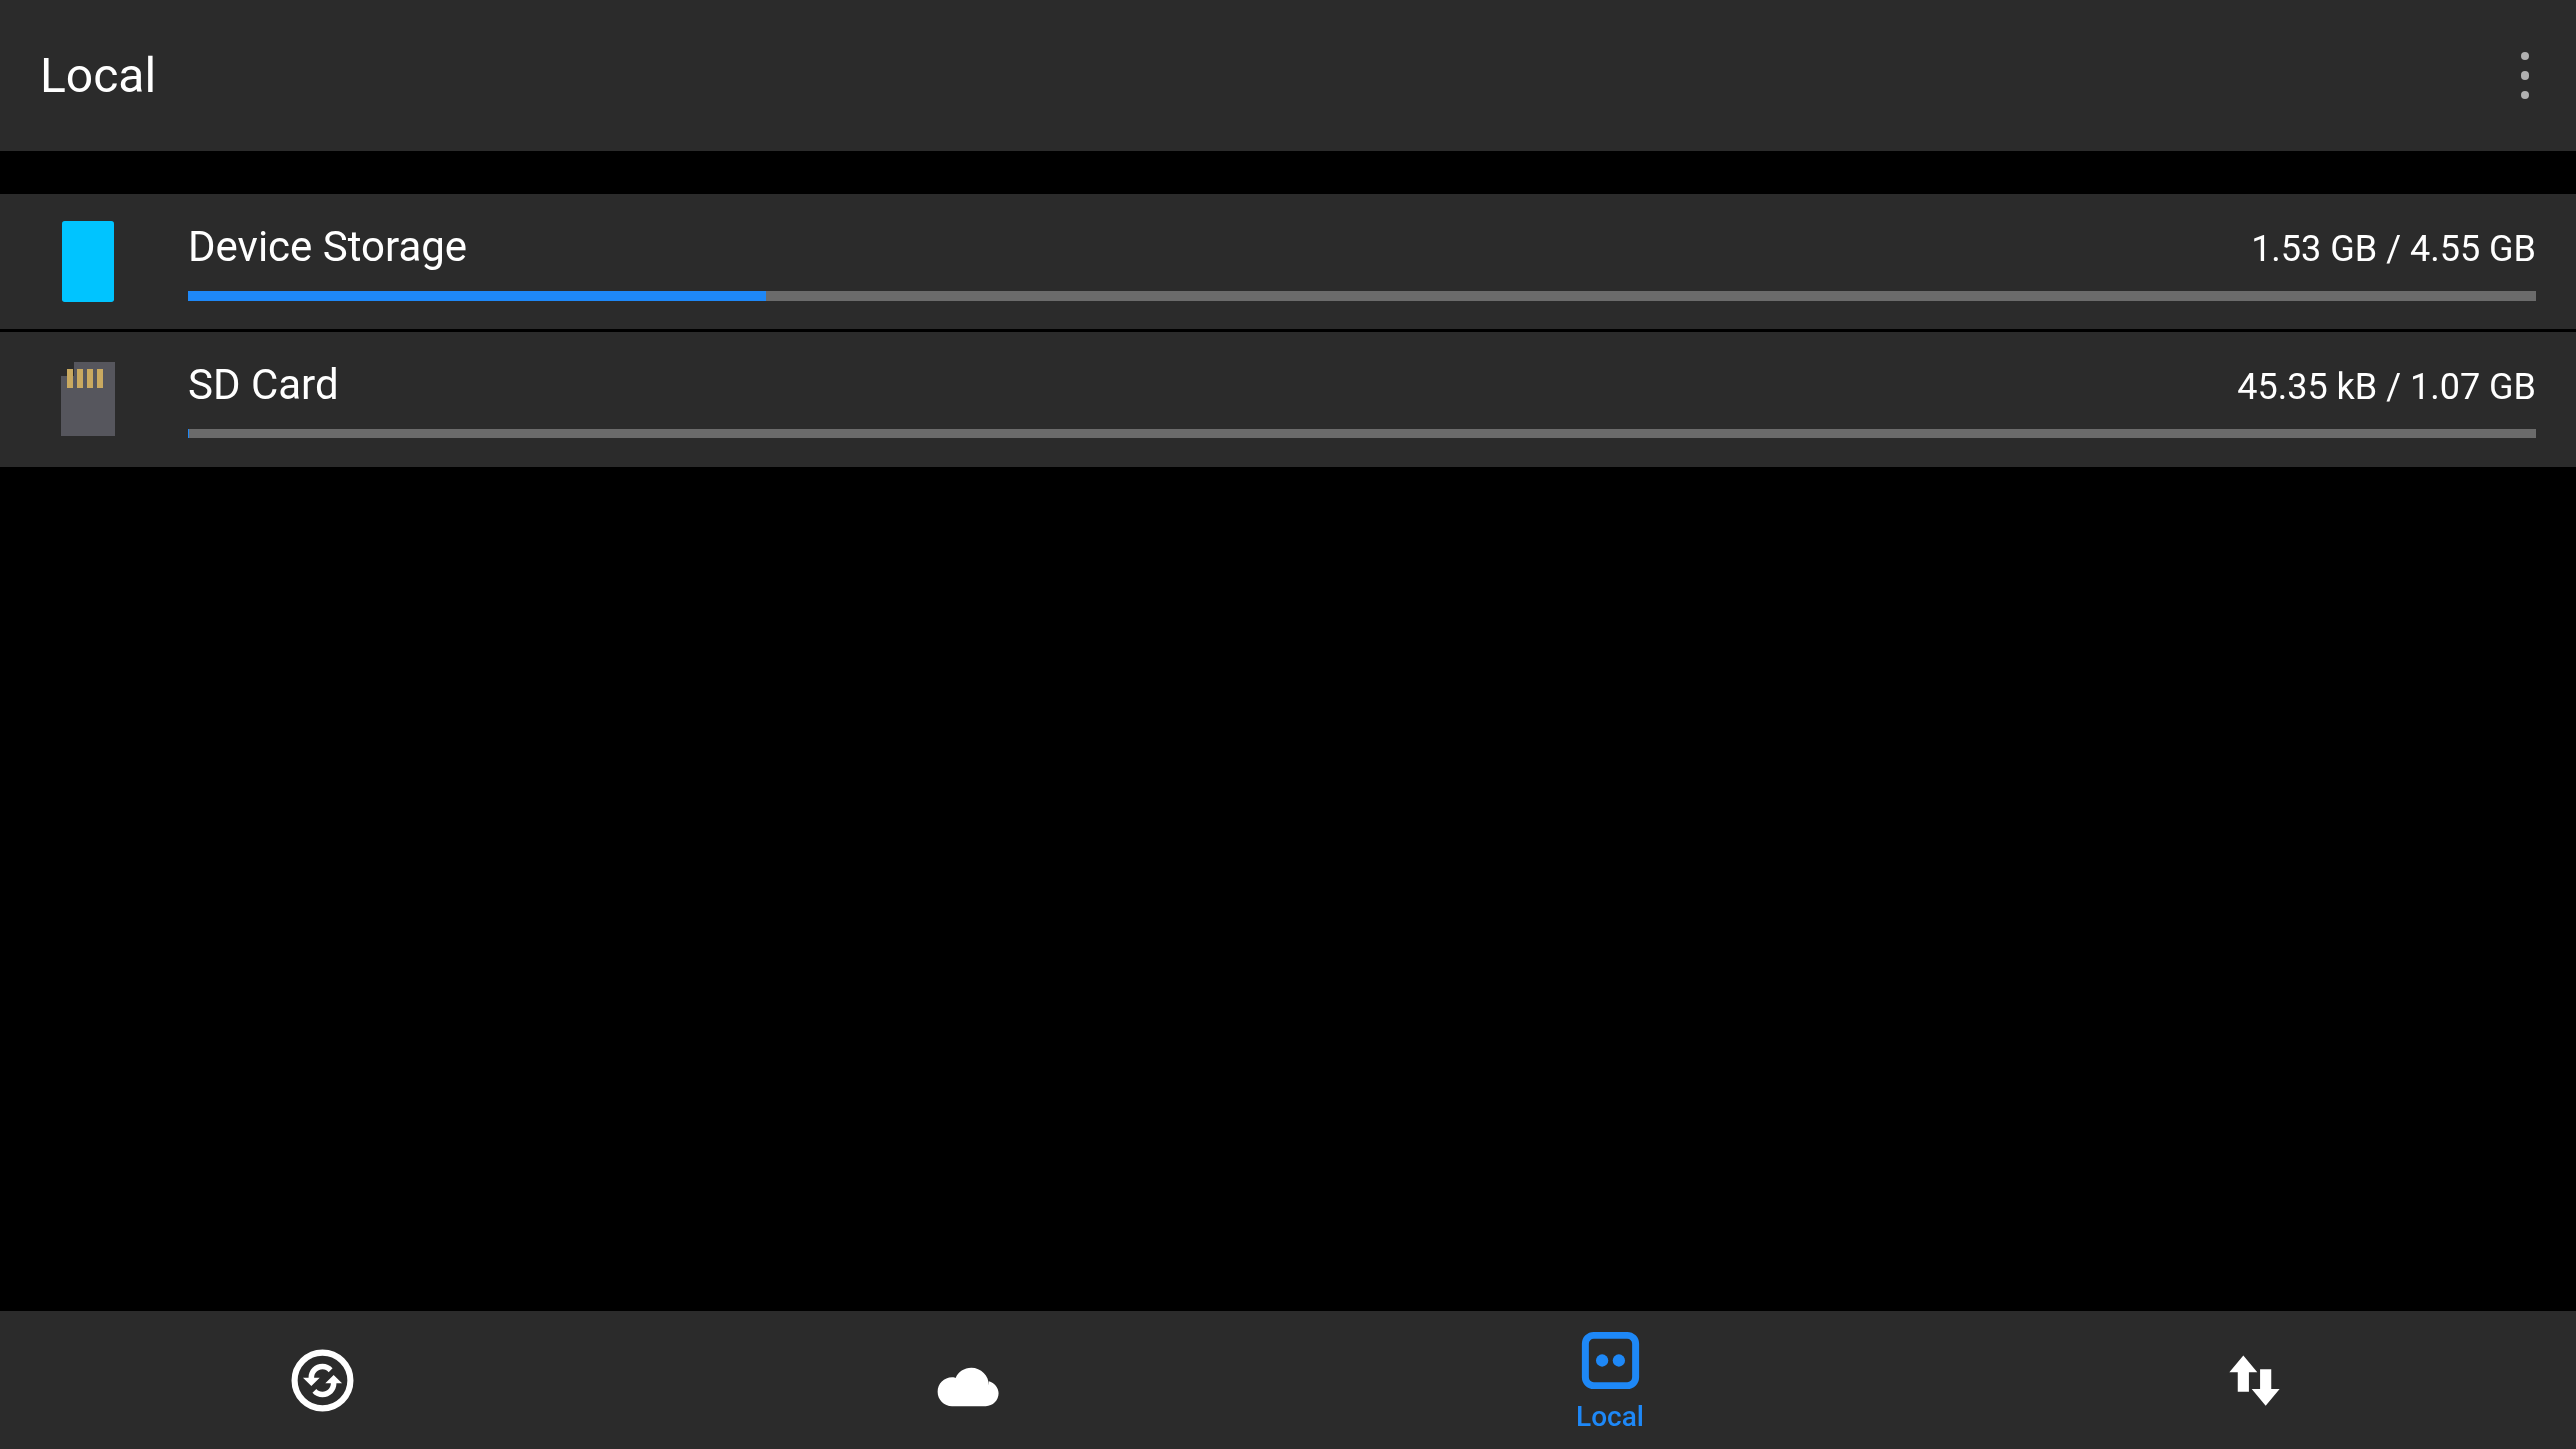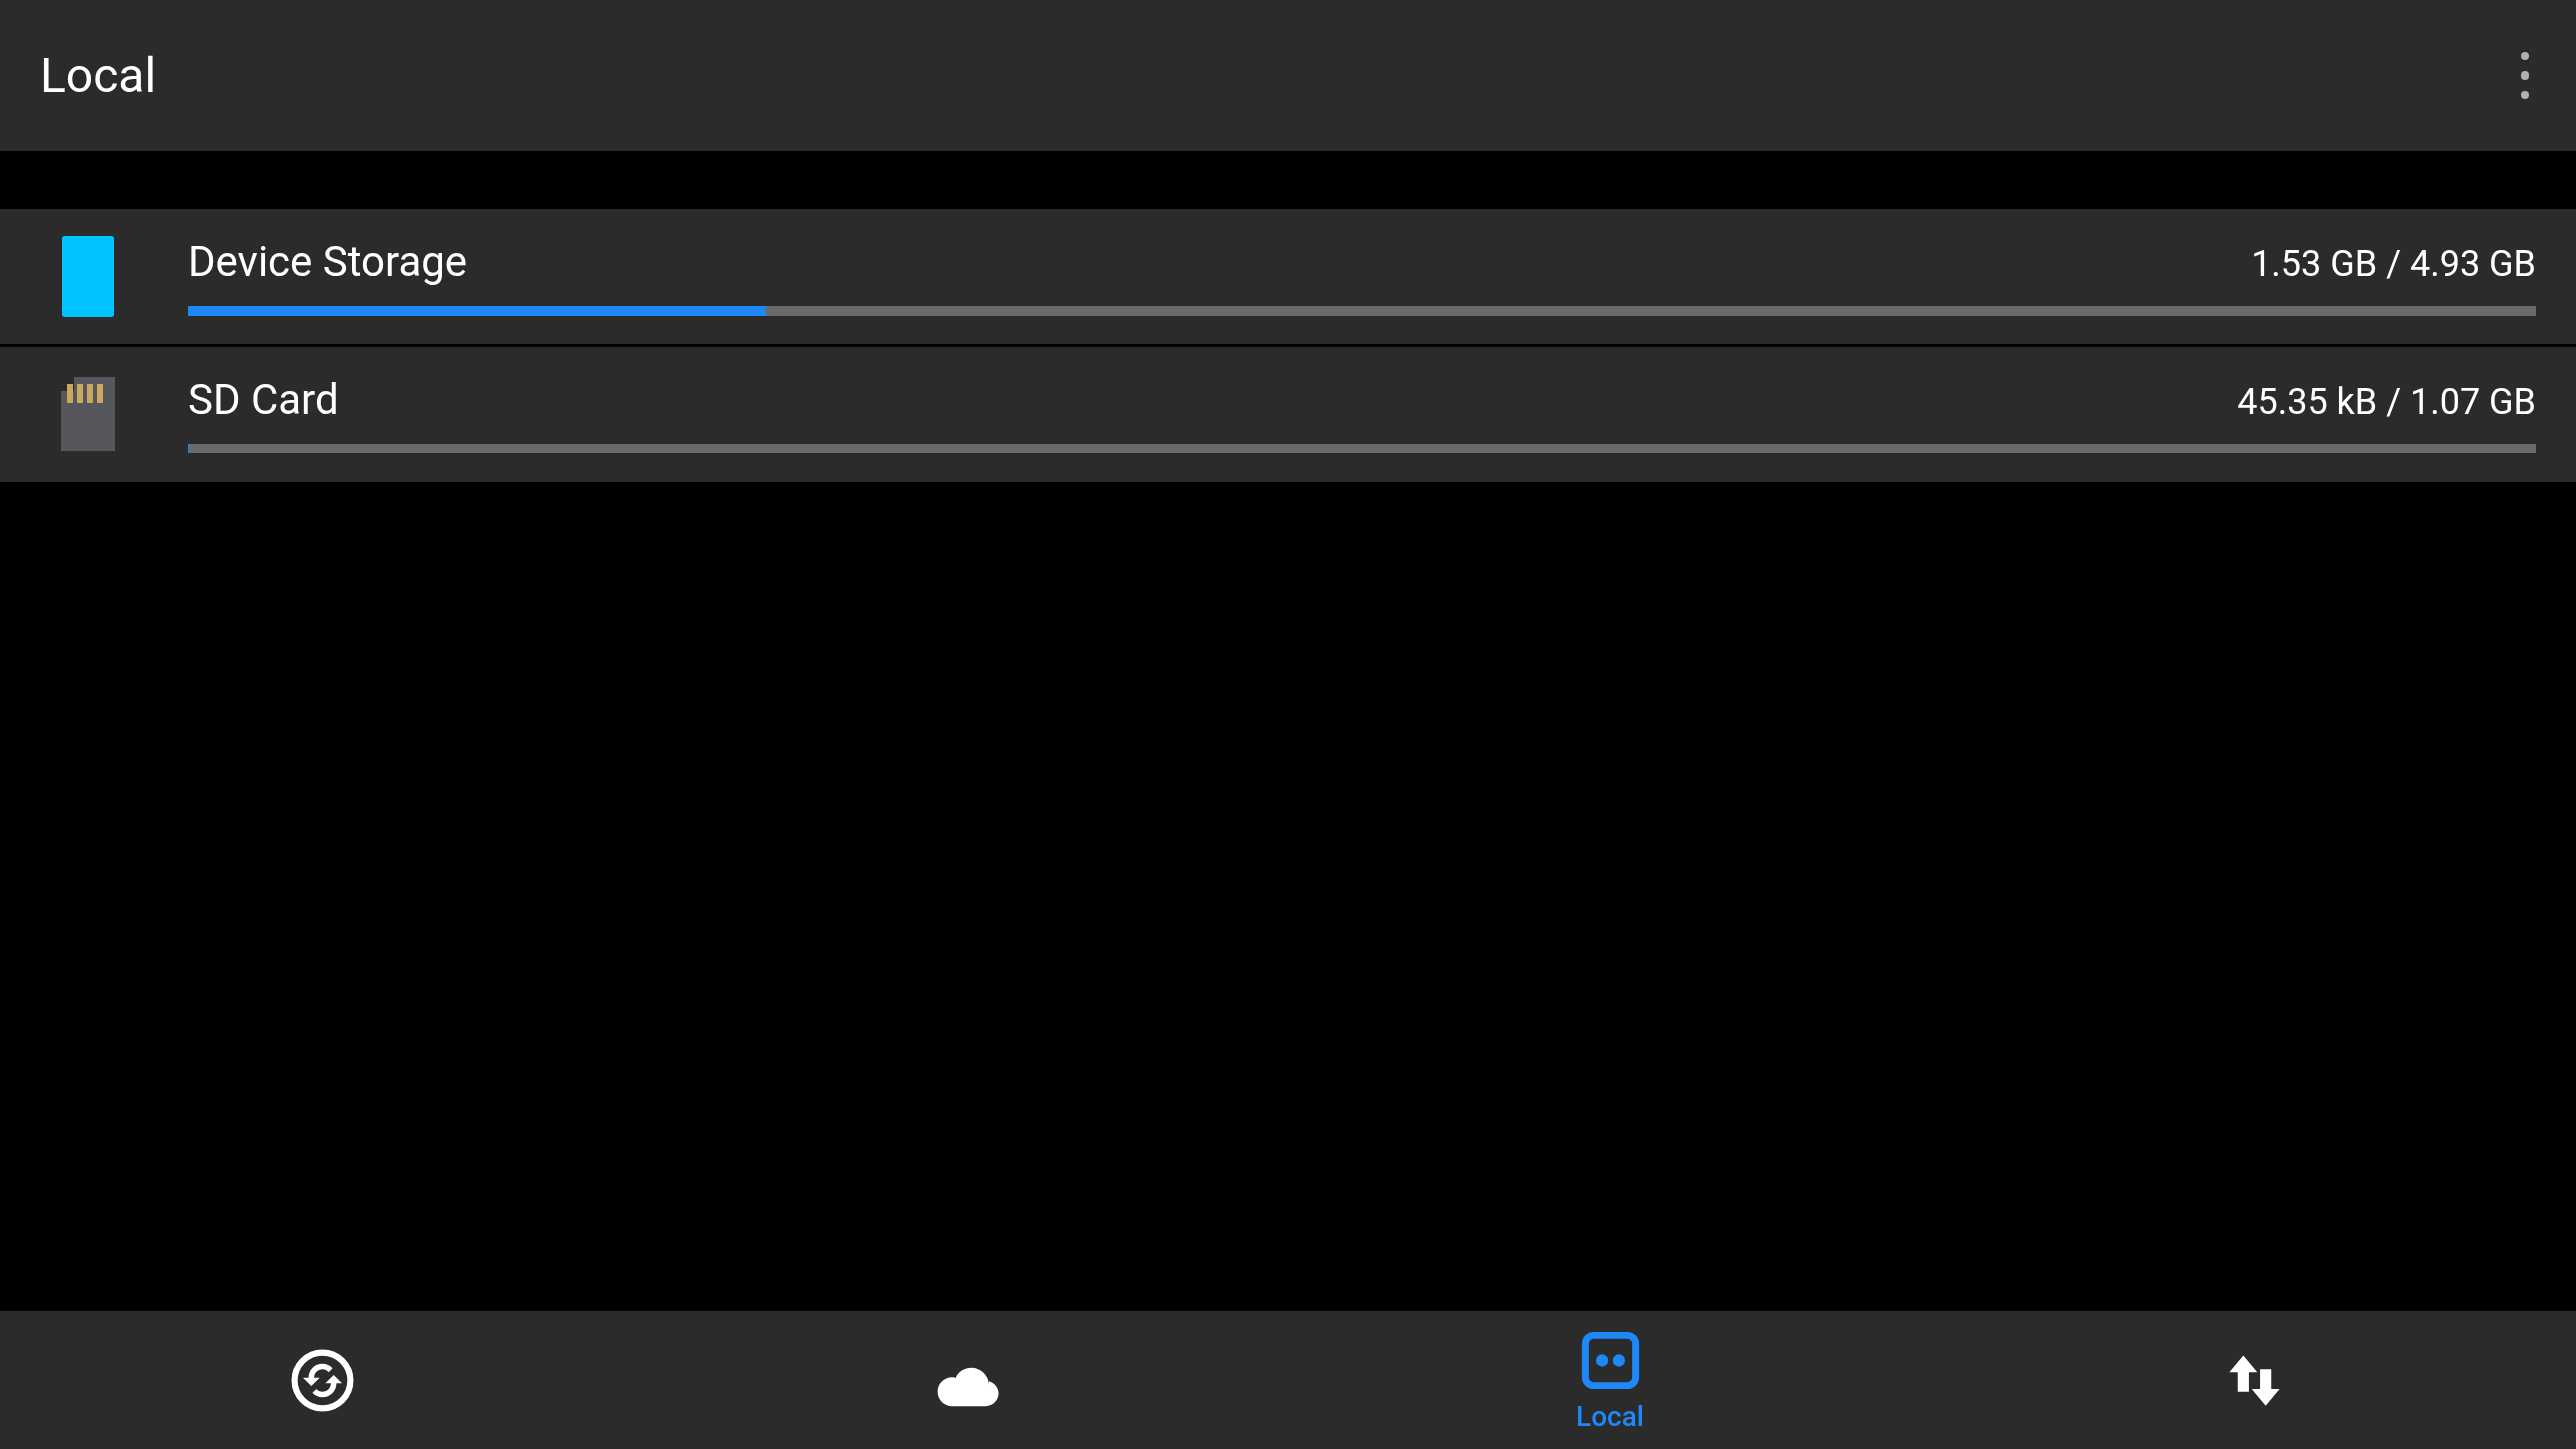--- a/index.html
+++ b/index.html
@@ -40,22 +40,21 @@
   }
   .menu-dot {
     width: 8.7px;
     height: 8.7px;
     background: #b0b0b0;
     border-radius: 50%;
   }
   .content {
     flex: 1;
     background: #000000;
-    padding-top: 18px;
-    margin-top: 40px;
+    padding-top: 43px;
   }
   .storage-item {
     background: #2b2b2b;
     padding: 27px 40px 27px 54px;
     display: flex;
     align-items: center;
     gap: 67px;
     cursor: pointer;
     margin-bottom: 2.7px;
   }
@@ -169,21 +168,21 @@
 
 <div class="content">
 
   <div class="storage-item">
     <div class="storage-icon">
       <div class="device-icon"></div>
     </div>
     <div class="storage-details">
       <div class="storage-row">
         <div class="storage-name">Device Storage</div>
-        <div class="storage-size">1.53 GB / 4.93 GB</div>
+        <div class="storage-size">1.53 GB / 4.55 GB</div>
       </div>
       <div class="progress-bar">
         <div class="progress-fill" style="width:24.6%"></div>
       </div>
     </div>
   </div>
 
   <div class="storage-item">
     <div class="storage-icon">
       <div class="sd-icon">

